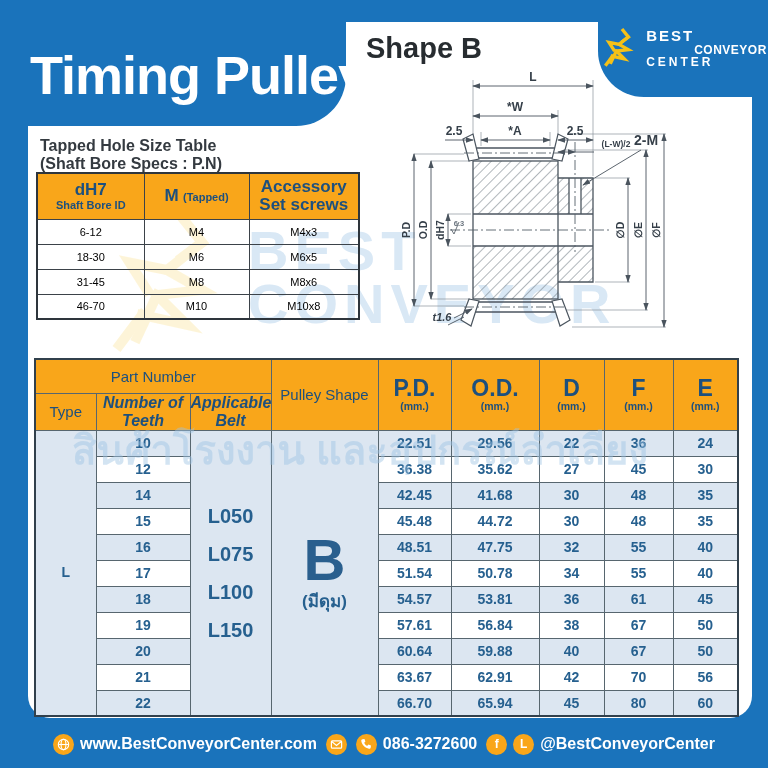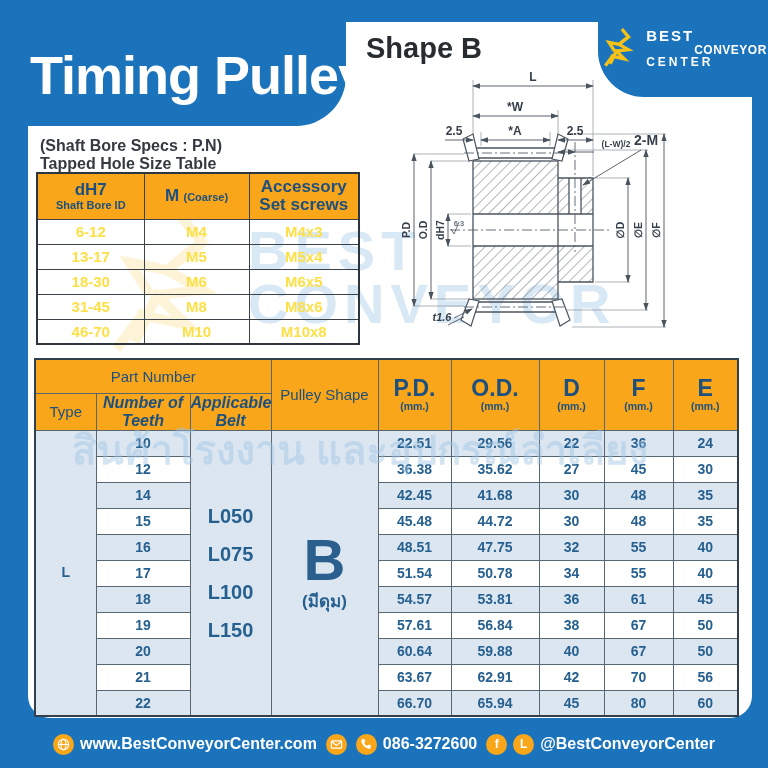--- a/index.html
+++ b/index.html
@@ -36,22 +36,22 @@
 
   .drawing { position:absolute; left:398px; top:46px; z-index:2; }
 
   
   .tapped-heading { position:absolute; left:40px; top:137px; z-index:2; font-size:16px;
                     font-weight:800; color:#343a40; line-height:1.15; }
   table { border-collapse:collapse; table-layout:fixed; }
   .tapped-table { position:absolute; left:36px; top:172px; width:322px; z-index:2; }
   .tapped-table th, .tapped-table td { border:1px solid #3b4249; text-align:center; }
   .tapped-table thead th { background:#f9a61a; color:#1d507e; height:46px; }
-  .tapped-table tbody td { height:25px; background:transparent; color:#fde047;
-                           font-weight:700; font-size:15px; }
+  .tapped-table tbody td { height:25px; background:transparent; color:#000000;
+                           font-weight:400; font-size:11px; }
   .tt-big { font-size:17px; font-weight:800; line-height:1.05; }
   .tt-small { font-size:11px; font-weight:800; }
   .tapped-table { border:2px solid #2e353c; }
 
   
   .main-table { position:absolute; left:34px; top:358px; width:703px; z-index:2;
                 border:2px solid #31404c; }
   .main-table th, .main-table td { border:1px solid #57666f; text-align:center; vertical-align:middle; }
   .main-table thead th { background:#f9a61a; color:#1d507e; }
   .main-table thead tr.r1 th { height:34px; }
@@ -219,55 +219,50 @@
         <text x="61" y="180" font-size="7.5" fill="#6b757f">6.3</text>
         <text x="226" y="184" font-size="10.5" transform="rotate(-90 226 184)">∅D</text>
         <text x="244" y="184" font-size="10.5" transform="rotate(-90 244 184)">∅E</text>
         <text x="262" y="184" font-size="10.5" transform="rotate(-90 262 184)">∅F</text>
         <text x="44" y="275" font-size="11" font-style="italic">t1.6</text>
       </g>
     </svg>
   </div>
 
   <div class="tapped-heading">
+    <div>Tapped Hole Size Table</div>
     <div>(Shaft Bore Specs : P.N)</div>
-    <div>Tapped Hole Size Table</div>
   </div>
   <table class="tapped-table">
     <colgroup>
         <col style="width:107px">
         <col style="width:105px">
         <col style="width:110px">
       </colgroup>
     <thead>
       <tr>
         <th>
           <div class="tt-big">dH7</div>
           <div class="tt-small">Shaft Bore ID</div>
         </th>
         <th>
           <span class="tt-big">M</span>
-          <span class="tt-small">(Coarse)</span>
+          <span class="tt-small">(Tapped)</span>
         </th>
         <th>
           <div class="tt-big">Accessory</div>
           <div class="tt-big">Set screws</div>
         </th>
       </tr>
     </thead>
     <tbody>
       <tr>
         <td>6-12</td>
         <td>M4</td>
         <td>M4x3</td>
-      </tr>
-      <tr>
-        <td>13-17</td>
-        <td>M5</td>
-        <td>M5x4</td>
       </tr>
       <tr>
         <td>18-30</td>
         <td>M6</td>
         <td>M6x5</td>
       </tr>
       <tr>
         <td>31-45</td>
         <td>M8</td>
         <td>M8x6</td>

